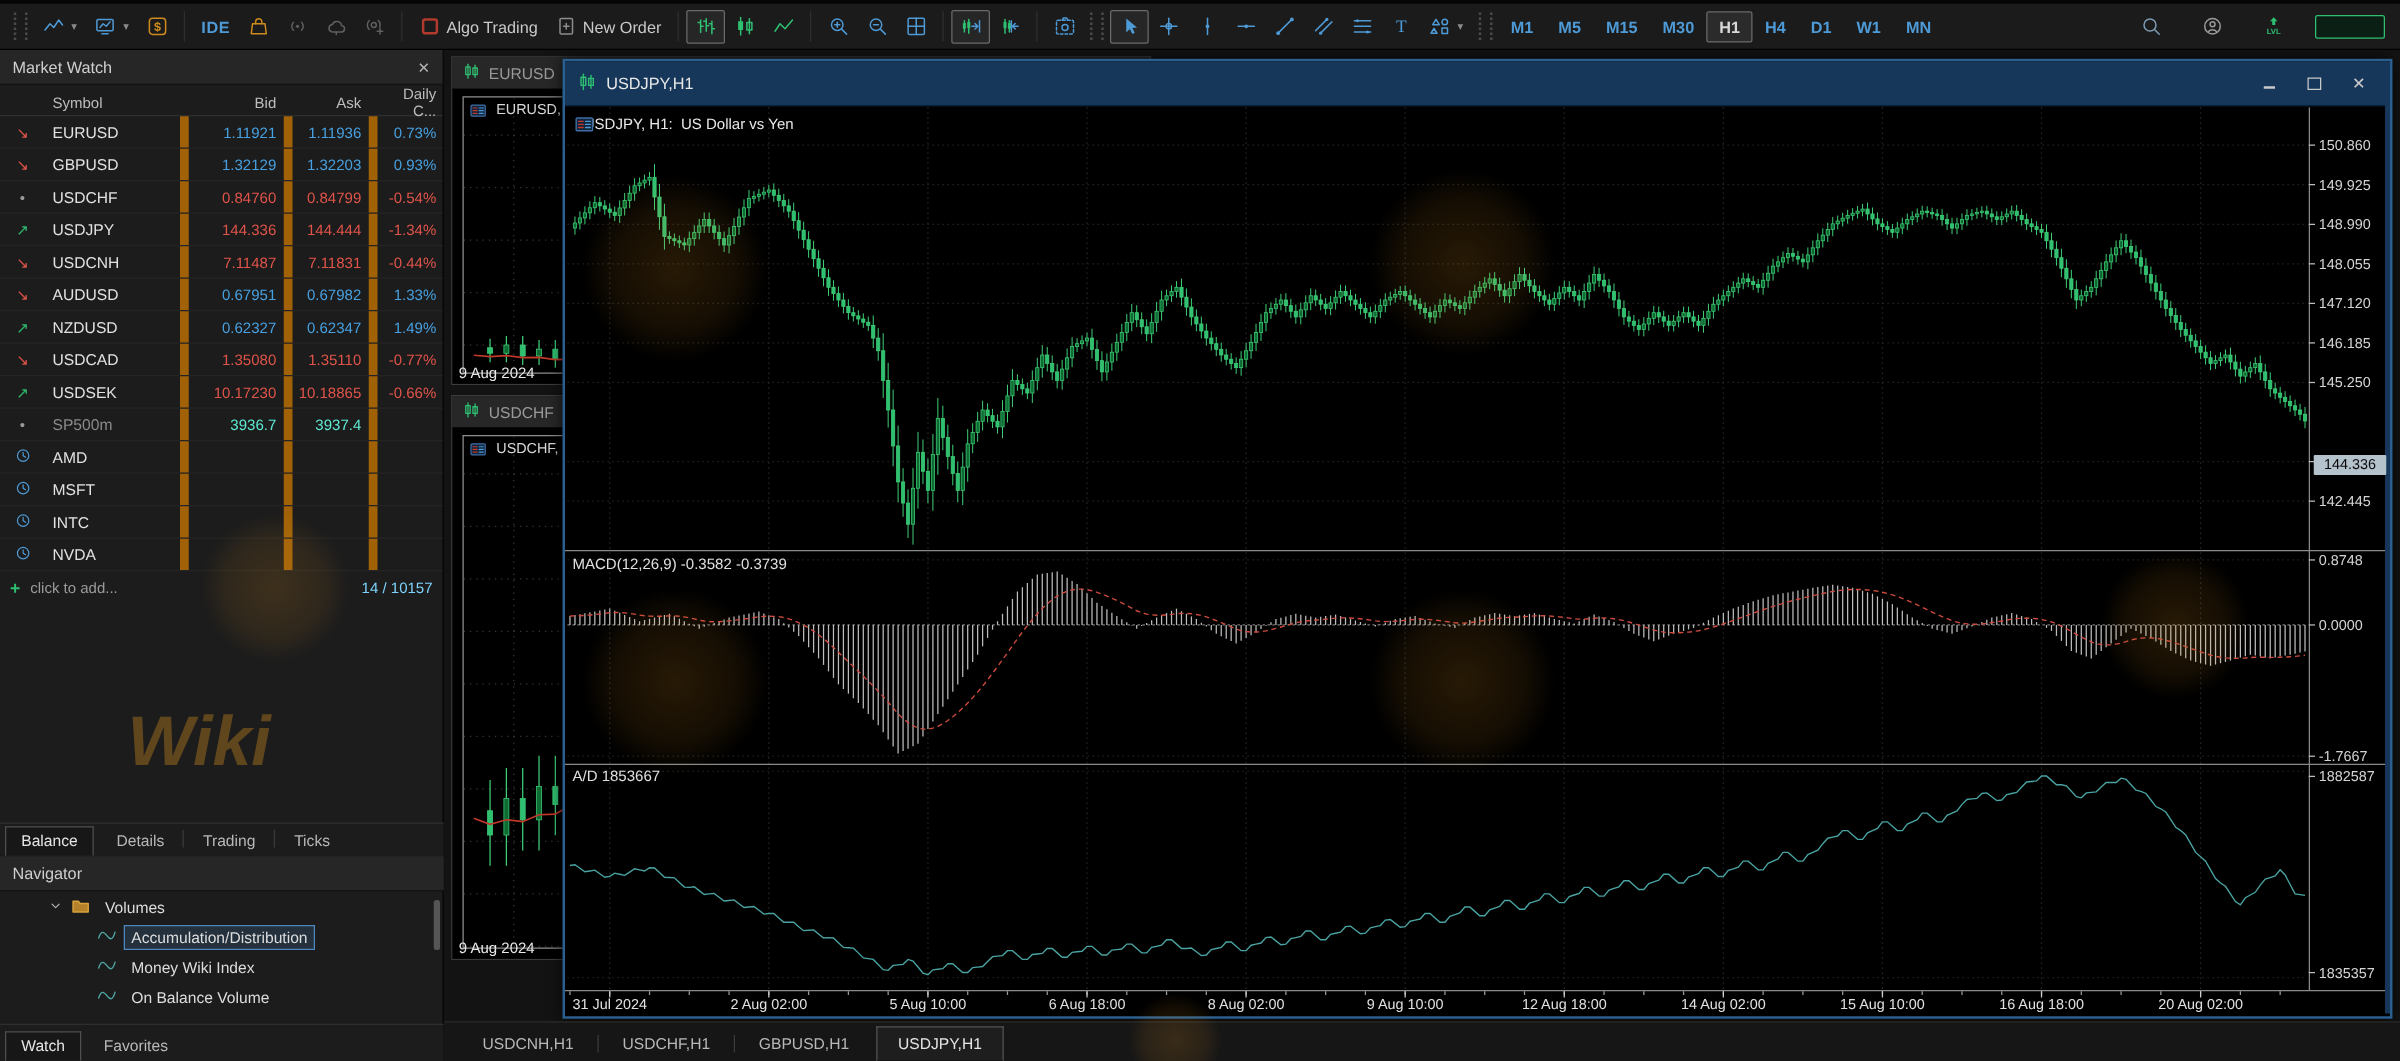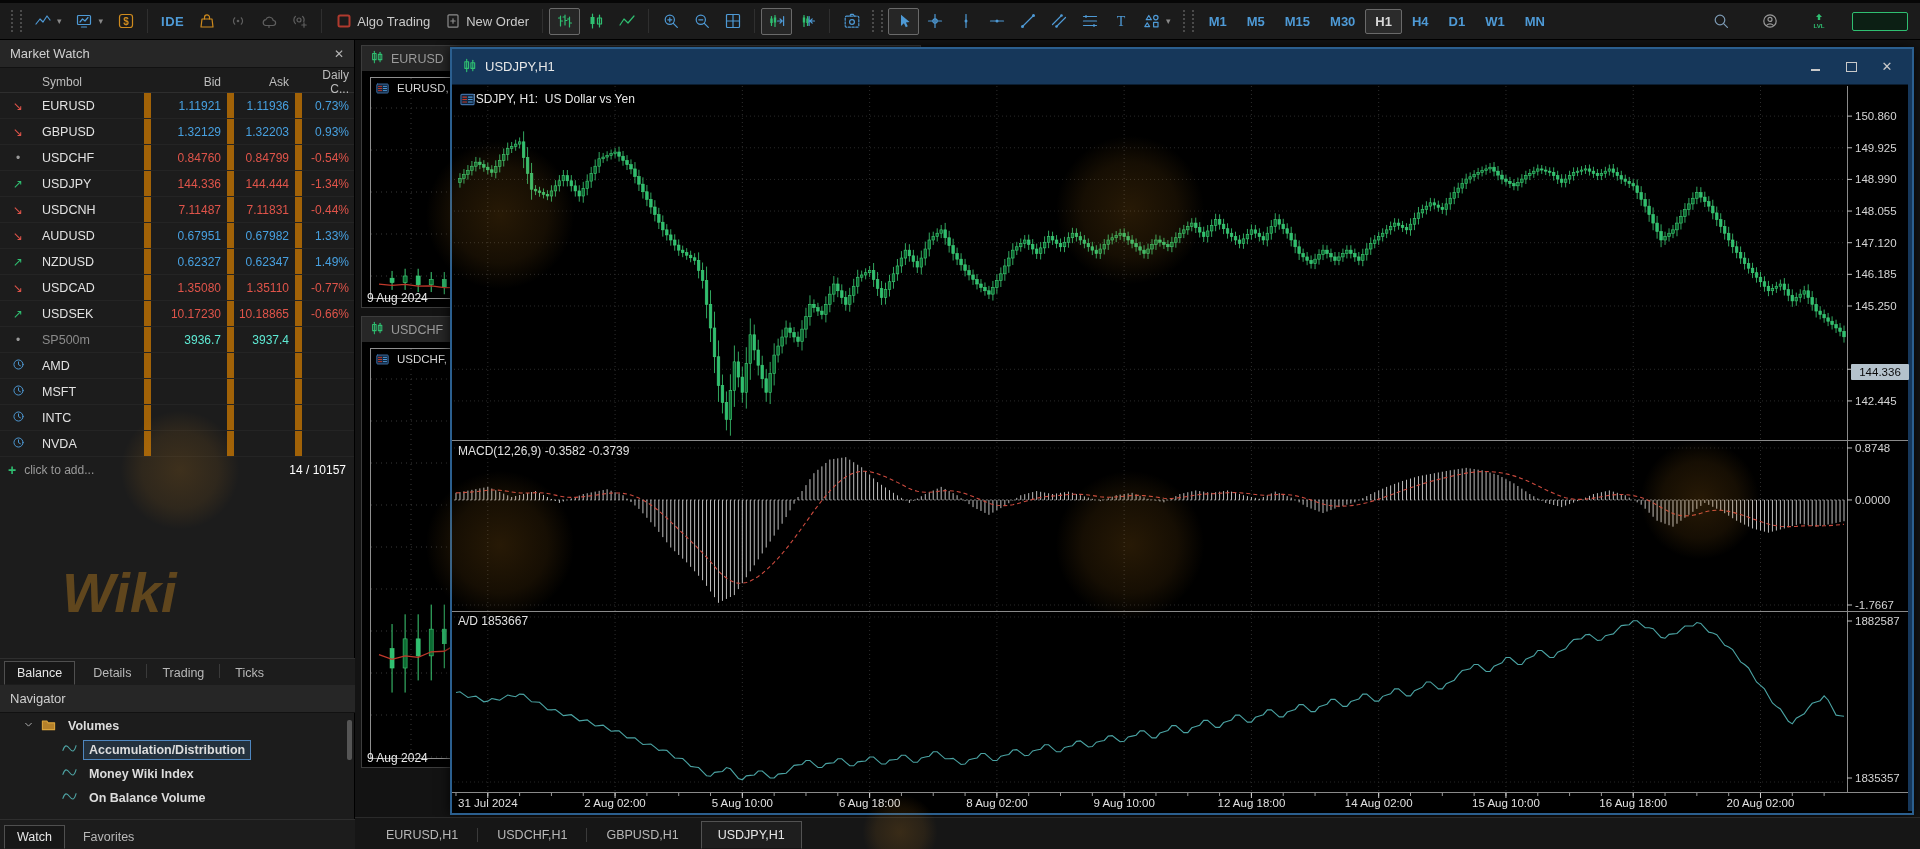--- a/index.html
+++ b/index.html
@@ -32,29 +32,29 @@
   #mw-header .h{padding:0 6px;}
   .num{text-align:right;}
   #mw-rows .mw-row{display:grid;grid-template-columns:36px 108px 83px 68px 60px;height:25px;align-items:center;border-bottom:1px solid #242424;}
   .mw-row .cell{padding:0 6px;white-space:nowrap;overflow:hidden;}
   .mw-row .sicon{text-align:center;font-size:12px;}
   .cell.vsep{border-left:7px solid #a16207;height:100%;display:flex;align-items:center;justify-content:flex-end;}
   .tone-up{color:#47a0e0;} .tone-down{color:#e0544a;} .tone-plain{color:#5eead4;}
   .sym{color:#e2e2e2;font-size:12.5px;} .sym.muted{color:#8a8a8a;}
   #mw-footer{display:flex;align-items:center;height:26px;color:#9a9a9a;padding:0 8px;gap:8px;}
   #mw-footer .plus{color:#2fbf71;font-size:14px;font-weight:bold;}
-  #mw-footer .count{margin-left:auto;color:#ffffff;}
+  #mw-footer .count{margin-left:auto;color:#7dd3fc;}
   .tabs-row{position:absolute;left:0;width:355px;display:flex;align-items:flex-end;gap:2px;padding:0 4px;box-sizing:border-box;
             border-top:1px solid #2e2e2e;background:#1c1c1c;}
   .tab{padding:4px 12px;color:#b8b8b8;font-size:12.5px;border:1px solid transparent;white-space:nowrap;}
   .tab.active{border-color:#4f4f4f;border-bottom-color:#1c1c1c;background:#171717;color:#e6e6e6;}
   .tab-vsep{width:1px;height:14px;background:#3a3a3a;margin-bottom:7px;}
   #left-tabs{top:618px;height:27px;}
   #nav-title{position:absolute;top:645px;left:0;width:355px;}
-  #nav-tree{position:absolute;top:674px;left:0;width:355px;font-weight:bold;}
+  #nav-tree{position:absolute;top:674px;left:16px;width:355px;}
   .tree-row{display:flex;align-items:center;height:24px;gap:6px;}
   .tree-row .lbl{font-size:12.5px;color:#dcdcdc;padding:2px 5px;border:1px solid transparent;}
   .tree-row.selected .lbl{border-color:#4e86bf;background:#24313d;}
   #nav-scroll{position:absolute;right:2px;top:680px;width:5px;height:40px;background:#555;border-radius:2px;}
   #nav-tabs{top:779px;height:30px;}
   
   #ws{position:absolute;left:355px;top:40px;width:1565px;height:809px;background:#131313;overflow:hidden;}
   .miniwin{position:absolute;background:#101010;border:1px solid #3c3c3c;box-sizing:border-box;z-index:1;}
   .miniwin .titlebar{height:25px;background:#272727;display:flex;align-items:center;gap:7px;padding:0 8px;color:#9a9a9a;font-size:12.5px;border-bottom:1px solid #050505;}
   .miniwin .body{position:absolute;left:0;right:0;top:25px;bottom:0;background:#000;}
@@ -75,21 +75,21 @@
   #cw-body svg{position:absolute;left:0;top:0;}
   .chart-overlay{position:absolute;color:#e8e8e8;font-size:12px;white-space:pre;display:flex;gap:7px;align-items:center;z-index:3;}
   #price-tag{position:absolute;right:3px;width:58px;height:16px;background:#b4c2cc;color:#0a0a0a;
              font-size:11.5px;display:flex;align-items:center;justify-content:center;z-index:3;border-radius:1px;}
   
   #ws-tabs{position:absolute;left:0;bottom:0;width:100%;height:32px;background:#161616;border-top:1px solid #2a2a2a;
            display:flex;align-items:flex-end;padding:0 14px;gap:2px;box-sizing:border-box;z-index:6;}
   #ws-tabs .tab{padding:6px 16px;font-size:12.5px;}
   #ws-tabs .tab.active{border-color:#525252;border-bottom-color:#161616;background:#1e1e1e;}
   
-  #wm{position:absolute;inset:0;pointer-events:none;z-index:40;}
+  #wm{position:absolute;inset:0;pointer-events:none;z-index:40;margin-left:40px;}
   .wm-blob{position:absolute;border-radius:50%;background:radial-gradient(circle,rgba(216,140,30,.18) 0%,rgba(216,140,30,.10) 45%,rgba(216,140,30,0) 70%);}
   #wm-text{position:absolute;left:62px;top:560px;font-size:56px;font-weight:bold;color:rgba(224,148,32,.35);font-style:italic;}
 </style>
 </head>
 <body>
 
 <div id="app">
   <div id="toolbar">
     <div class="tb-grip"></div>
   <div class="tb-btn">
@@ -557,21 +557,21 @@
     <div id="nav-scroll"></div>
     <div id="nav-tabs" class="tabs-row">
         <div class="tab active">Watch</div>
         <div style="width: 1px;"></div>
         <div class="tab">Favorites</div>
       </div>
   </div>
 
   <div id="ws">
     <div id="ws-tabs">
-        <div class="tab">EURUSD,H1</div>
+        <div class="tab">USDCNH,H1</div>
         <div class="tab-vsep"></div>
         <div class="tab">USDCHF,H1</div>
         <div class="tab-vsep"></div>
         <div class="tab">GBPUSD,H1</div>
         <div style="width: 1px;"></div>
         <div class="tab active">USDJPY,H1</div>
       </div>
 
   <div class="miniwin" style="left: 6px; top: 5px; width: 560px; height: 263px;">
         <div class="titlebar">

